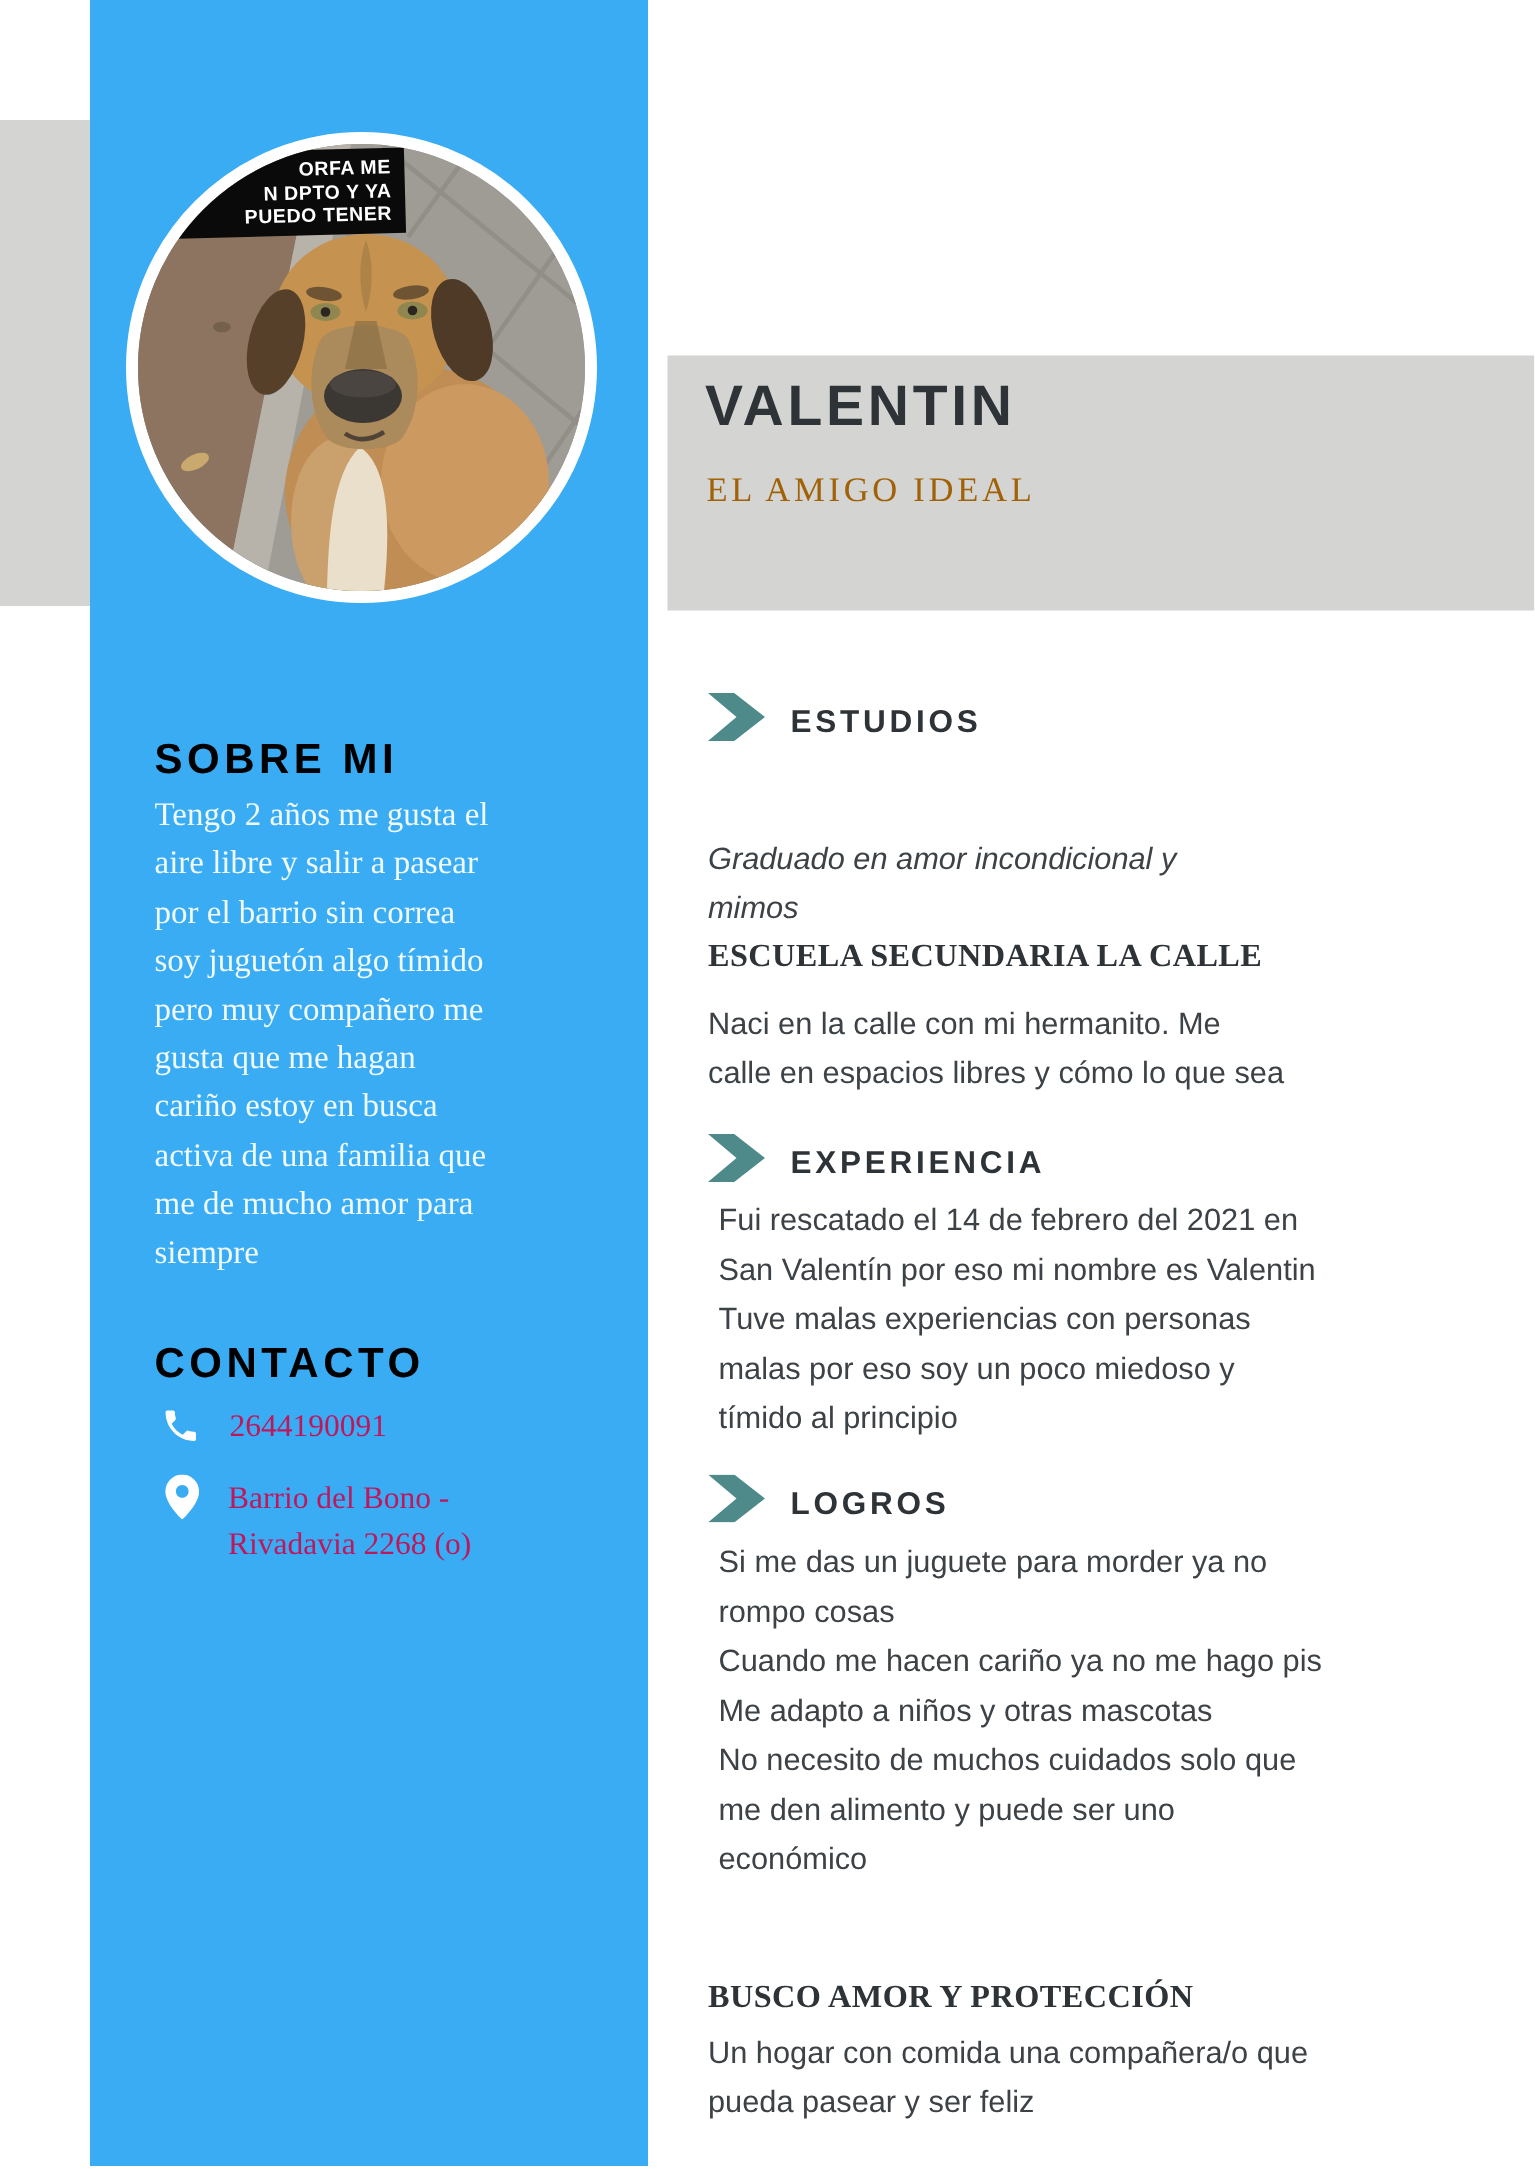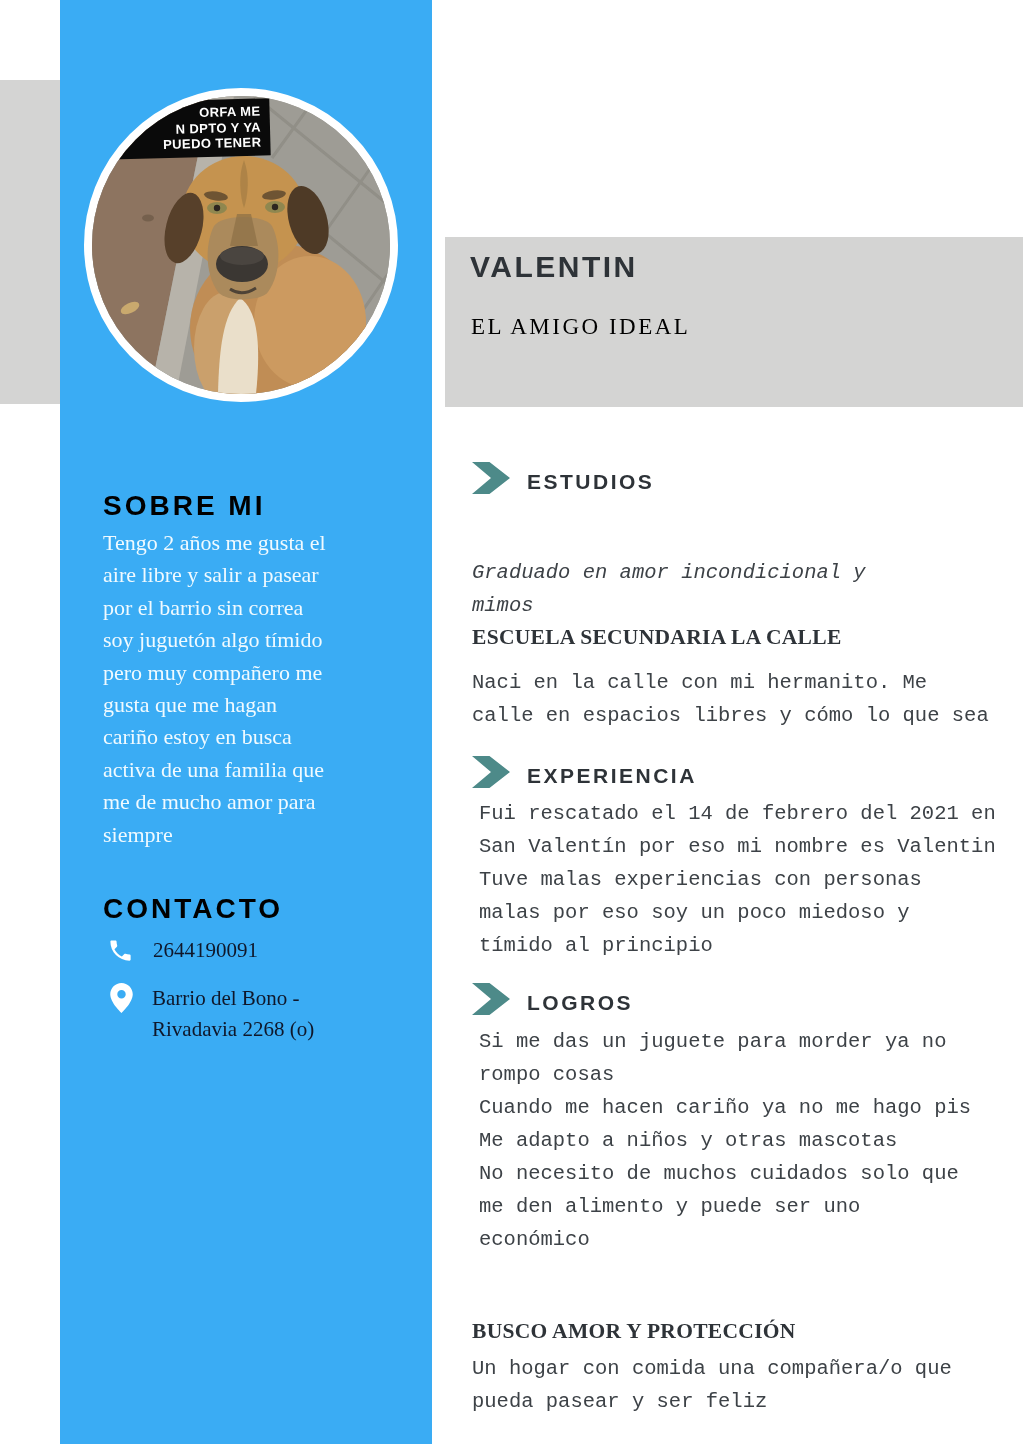--- a/index.html
+++ b/index.html
@@ -21,41 +21,41 @@
   .photo svg{display:block;width:100%;height:100%;}
   .photo-caption{
     position:absolute;top:5px;left:-32px;width:210px;box-sizing:border-box;
     background:#0a0a0a;color:#ffffff;font-weight:bold;font-size:13px;line-height:15.5px;
     letter-spacing:.4px;text-align:right;padding:5px 9px 5px 22px;transform:rotate(-1.5deg);
   }
 
   
   .name{
     position:absolute;left:470px;top:250px;margin:0;
-    font-size:30px;font-weight:bold;letter-spacing:2.5px;color:#2e3338;
+    font-size:38px;font-weight:bold;letter-spacing:2.5px;color:#2e3338;
   }
   .tagline{
     position:absolute;left:471px;top:314px;
-    font-family:"Liberation Serif",serif;font-size:23px;letter-spacing:2.5px;color:#000000;
+    font-family:"Liberation Serif",serif;font-size:23px;letter-spacing:2.5px;color:#a16207;
   }
 
   
   .side-heading{
     position:absolute;left:103px;margin:0;
     font-size:28px;font-weight:bold;letter-spacing:3px;color:#000000;
   }
   .about-heading{top:490px;}
   .contact-heading{top:893px;}
   .side-body{
     position:absolute;left:103px;top:527px;width:305px;margin:0;
     font-family:"Liberation Serif",serif;font-size:22px;line-height:32.4px;
     color:#f0faff;white-space:pre-line;
   }
   .contact-row{
-    position:absolute;display:flex;gap:19px;color:#0f172a;
+    position:absolute;display:flex;gap:19px;color:#be185d;
     font-family:"Liberation Serif",serif;font-size:21px;
   }
   .phone-row{left:107px;top:935px;align-items:center;}
   .address-row{left:110px;top:983px;align-items:flex-start;}
   .contact-row .txt{white-space:pre-line;line-height:31px;}
   .icon-svg{flex:0 0 auto;}
 
   
   .sec-head{position:absolute;left:472px;display:flex;align-items:flex-end;gap:17px;height:34px;}
   .sec-head h2{margin:0;font-size:21px;font-weight:bold;letter-spacing:2.5px;color:#2e3338;}
@@ -72,21 +72,21 @@
     position:absolute;left:472px;margin:0;
     font-family:"Liberation Serif",serif;font-weight:bold;font-size:21.5px;
     letter-spacing:.3px;color:#2e3338;
   }
   .t-universidad{top:521px;}
   .t-escuela{top:625px;}
   .t-busco{top:1319px;}
 
   .body-text{
     position:absolute;margin:0;width:548px;
-    font-family:Liberation Mono, monospace;font-size:20.5px;line-height:33px;
+    font-family:Liberation Sans, sans-serif;font-size:20.5px;line-height:33px;
     color:#3d4247;white-space:pre-line;
   }
   .b-graduado{left:472px;top:556px;font-style:italic;}
   .b-naci{left:472px;top:666px;}
   .b-experiencia{left:479px;top:797px;}
   .b-logros{left:479px;top:1025px;}
   .b-intereses{left:472px;top:1352px;}
 </style>
 </head>
 <body>

